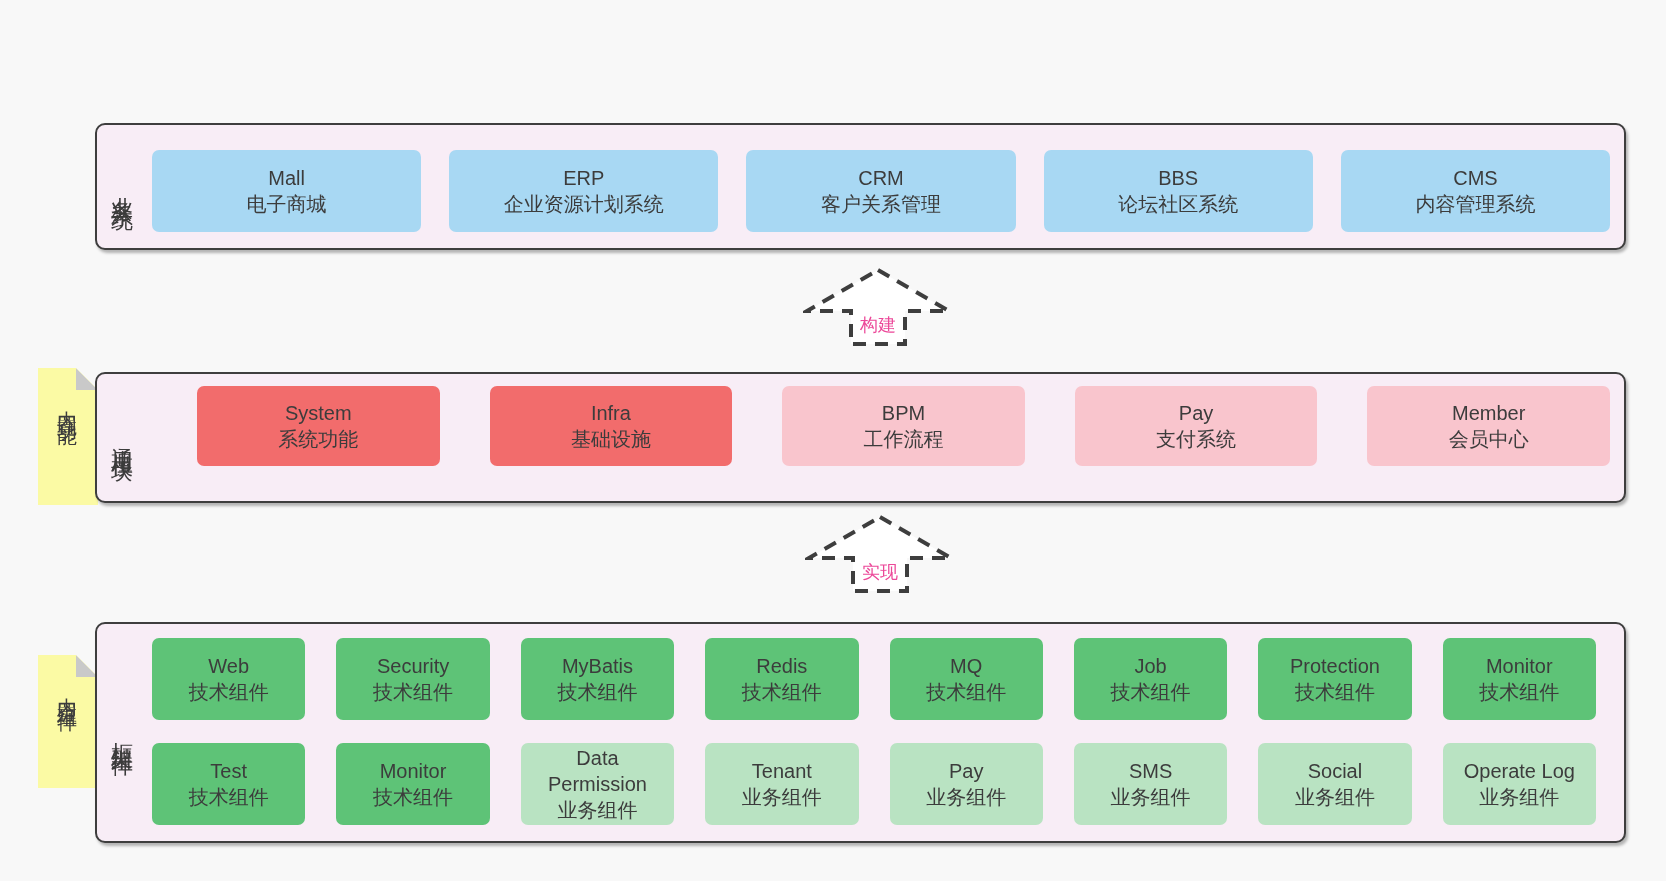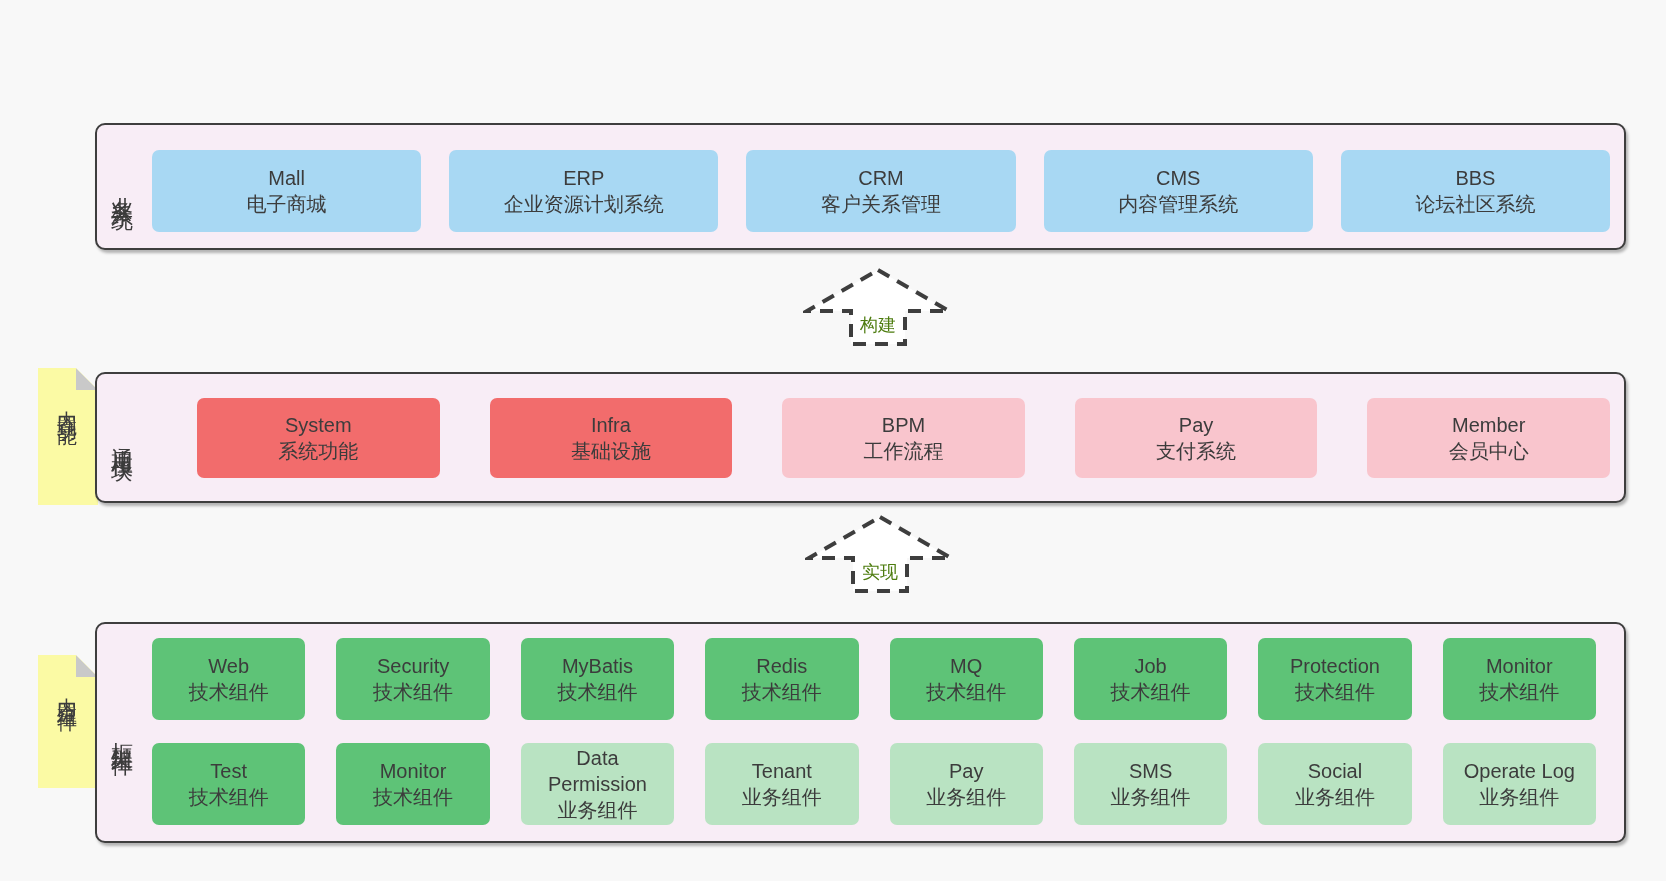--- a/index.html
+++ b/index.html
@@ -22,21 +22,21 @@
   .layer-3{top:622px;height:221px;}
 
   .v-label{
     position:absolute;left:10px;top:50%;transform:translateY(-50%);
     writing-mode:vertical-rl;text-orientation:upright;
     font-size:22px;letter-spacing:4px;color:#3b3b3b;white-space:nowrap;
   }
 
   .box-row{display:flex;}
   .layer-1 .box-row{position:absolute;left:55px;right:14px;top:25px;gap:28px;}
-  .layer-2 .box-row{position:absolute;left:55px;right:14px;top:24px;gap:50px;margin-left:45px;}
+  .layer-2 .box-row{position:absolute;left:55px;right:14px;top:12px;gap:50px;margin-left:45px;}
   .grid{position:absolute;left:55px;right:28px;top:14px;display:flex;flex-direction:column;gap:23px;}
   .grid .box-row{gap:31px;}
 
   .box{
     flex:1;border-radius:7px;
     display:flex;flex-direction:column;align-items:center;justify-content:center;
     text-align:center;font-size:20px;line-height:26px;color:#3c3c3c;
     padding:0 14px;box-sizing:border-box;
   }
   .layer-1 .box{height:82px;}
@@ -65,21 +65,21 @@
   .note-text{
     writing-mode:vertical-rl;text-orientation:upright;
     font-size:20px;letter-spacing:5px;color:#3c3c3c;white-space:nowrap;
   }
 
   
   .arrow{position:absolute;width:150px;height:80px;z-index:0;}
   .arrow svg{position:absolute;left:0;top:0;}
   .arrow-label{
     position:absolute;left:50%;top:46px;transform:translateX(-50%);
-    font-size:18px;color:#4d7c0f;background:#ffffff;padding:0 2px;white-space:nowrap;
+    font-size:18px;color:#ec4899;background:#ffffff;padding:0 2px;white-space:nowrap;
   }
   .arrow-1{left:803px;top:267px;}
   .arrow-2{left:805px;top:514px;}
 </style>
 </head>
 <body>
 
 <div class="stage">
 
   <section class="layer layer-1">
@@ -91,26 +91,26 @@
       </div>
       <div class="box c-blue">
         <div>ERP</div>
         <div>企业资源计划系统</div>
       </div>
       <div class="box c-blue">
         <div>CRM</div>
         <div>客户关系管理</div>
       </div>
       <div class="box c-blue">
+        <div>BBS</div>
+        <div>论坛社区系统</div>
+      </div>
+      <div class="box c-blue">
         <div>CMS</div>
         <div>内容管理系统</div>
-      </div>
-      <div class="box c-blue">
-        <div>BBS</div>
-        <div>论坛社区系统</div>
       </div>
     </div>
   </section>
 
   <div class="arrow arrow-1">
     <svg width="150" height="80" viewBox="0 0 150 80">
       <path d="M75 3 L146 44 L102 44 L102 77 L48 77 L48 44 L4 44 Z" fill="#ffffff" stroke="#3e3e3e" stroke-width="4" stroke-dasharray="13 9"></path>
     </svg>
     <span class="arrow-label">构建</span>
   </div>

